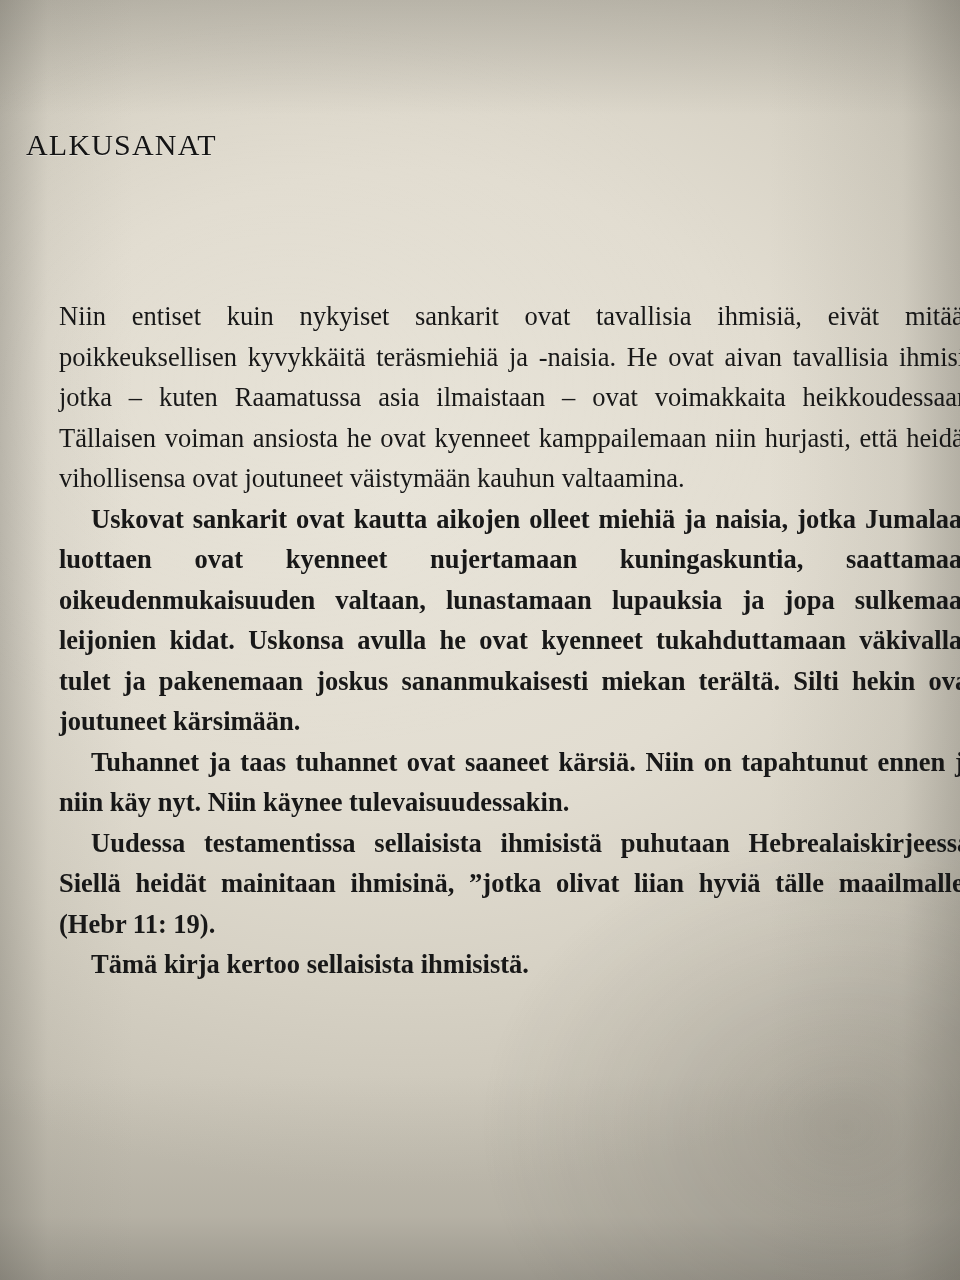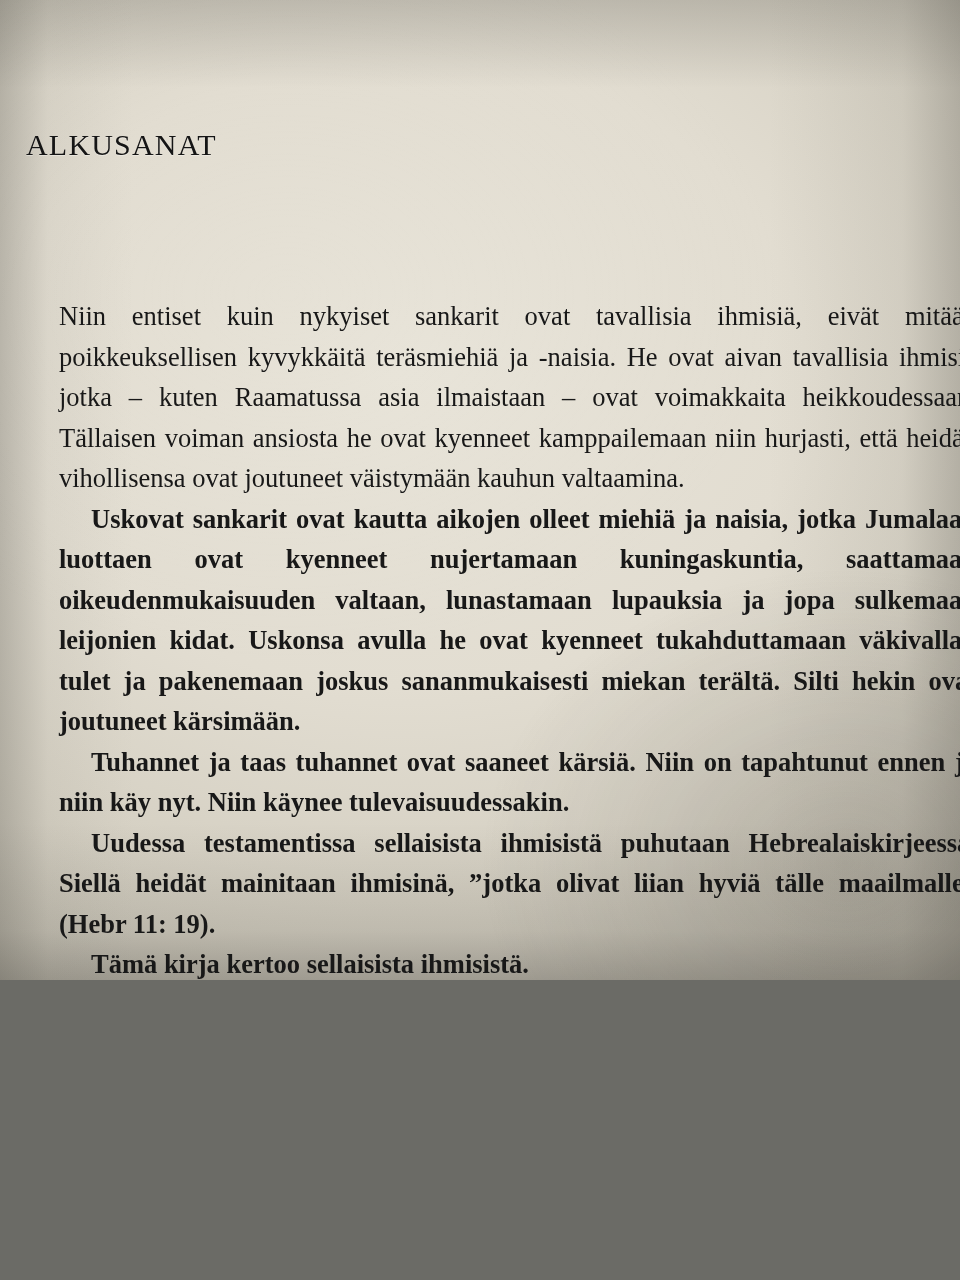--- a/index.html
+++ b/index.html
@@ -3,21 +3,21 @@
 <meta charset="utf-8">
 <style>
   html, body {
     margin: 0;
     padding: 0;
     background: #6b6b66;
   }
   .page {
     position: relative;
     width: 960px;
-    height: 980px;
+    height: 1280px;
     overflow: hidden;
     background:
       radial-gradient(ellipse 900px 700px at 42% 38%, #e8e4d9 0%, #e2ddd1 45%, #d6d1c4 72%, #c6c1b4 100%);
     font-family: "Liberation Serif", serif;
     color: #1b1b1b;
   }
   
   .page::before {
     content: "";
     position: absolute;

